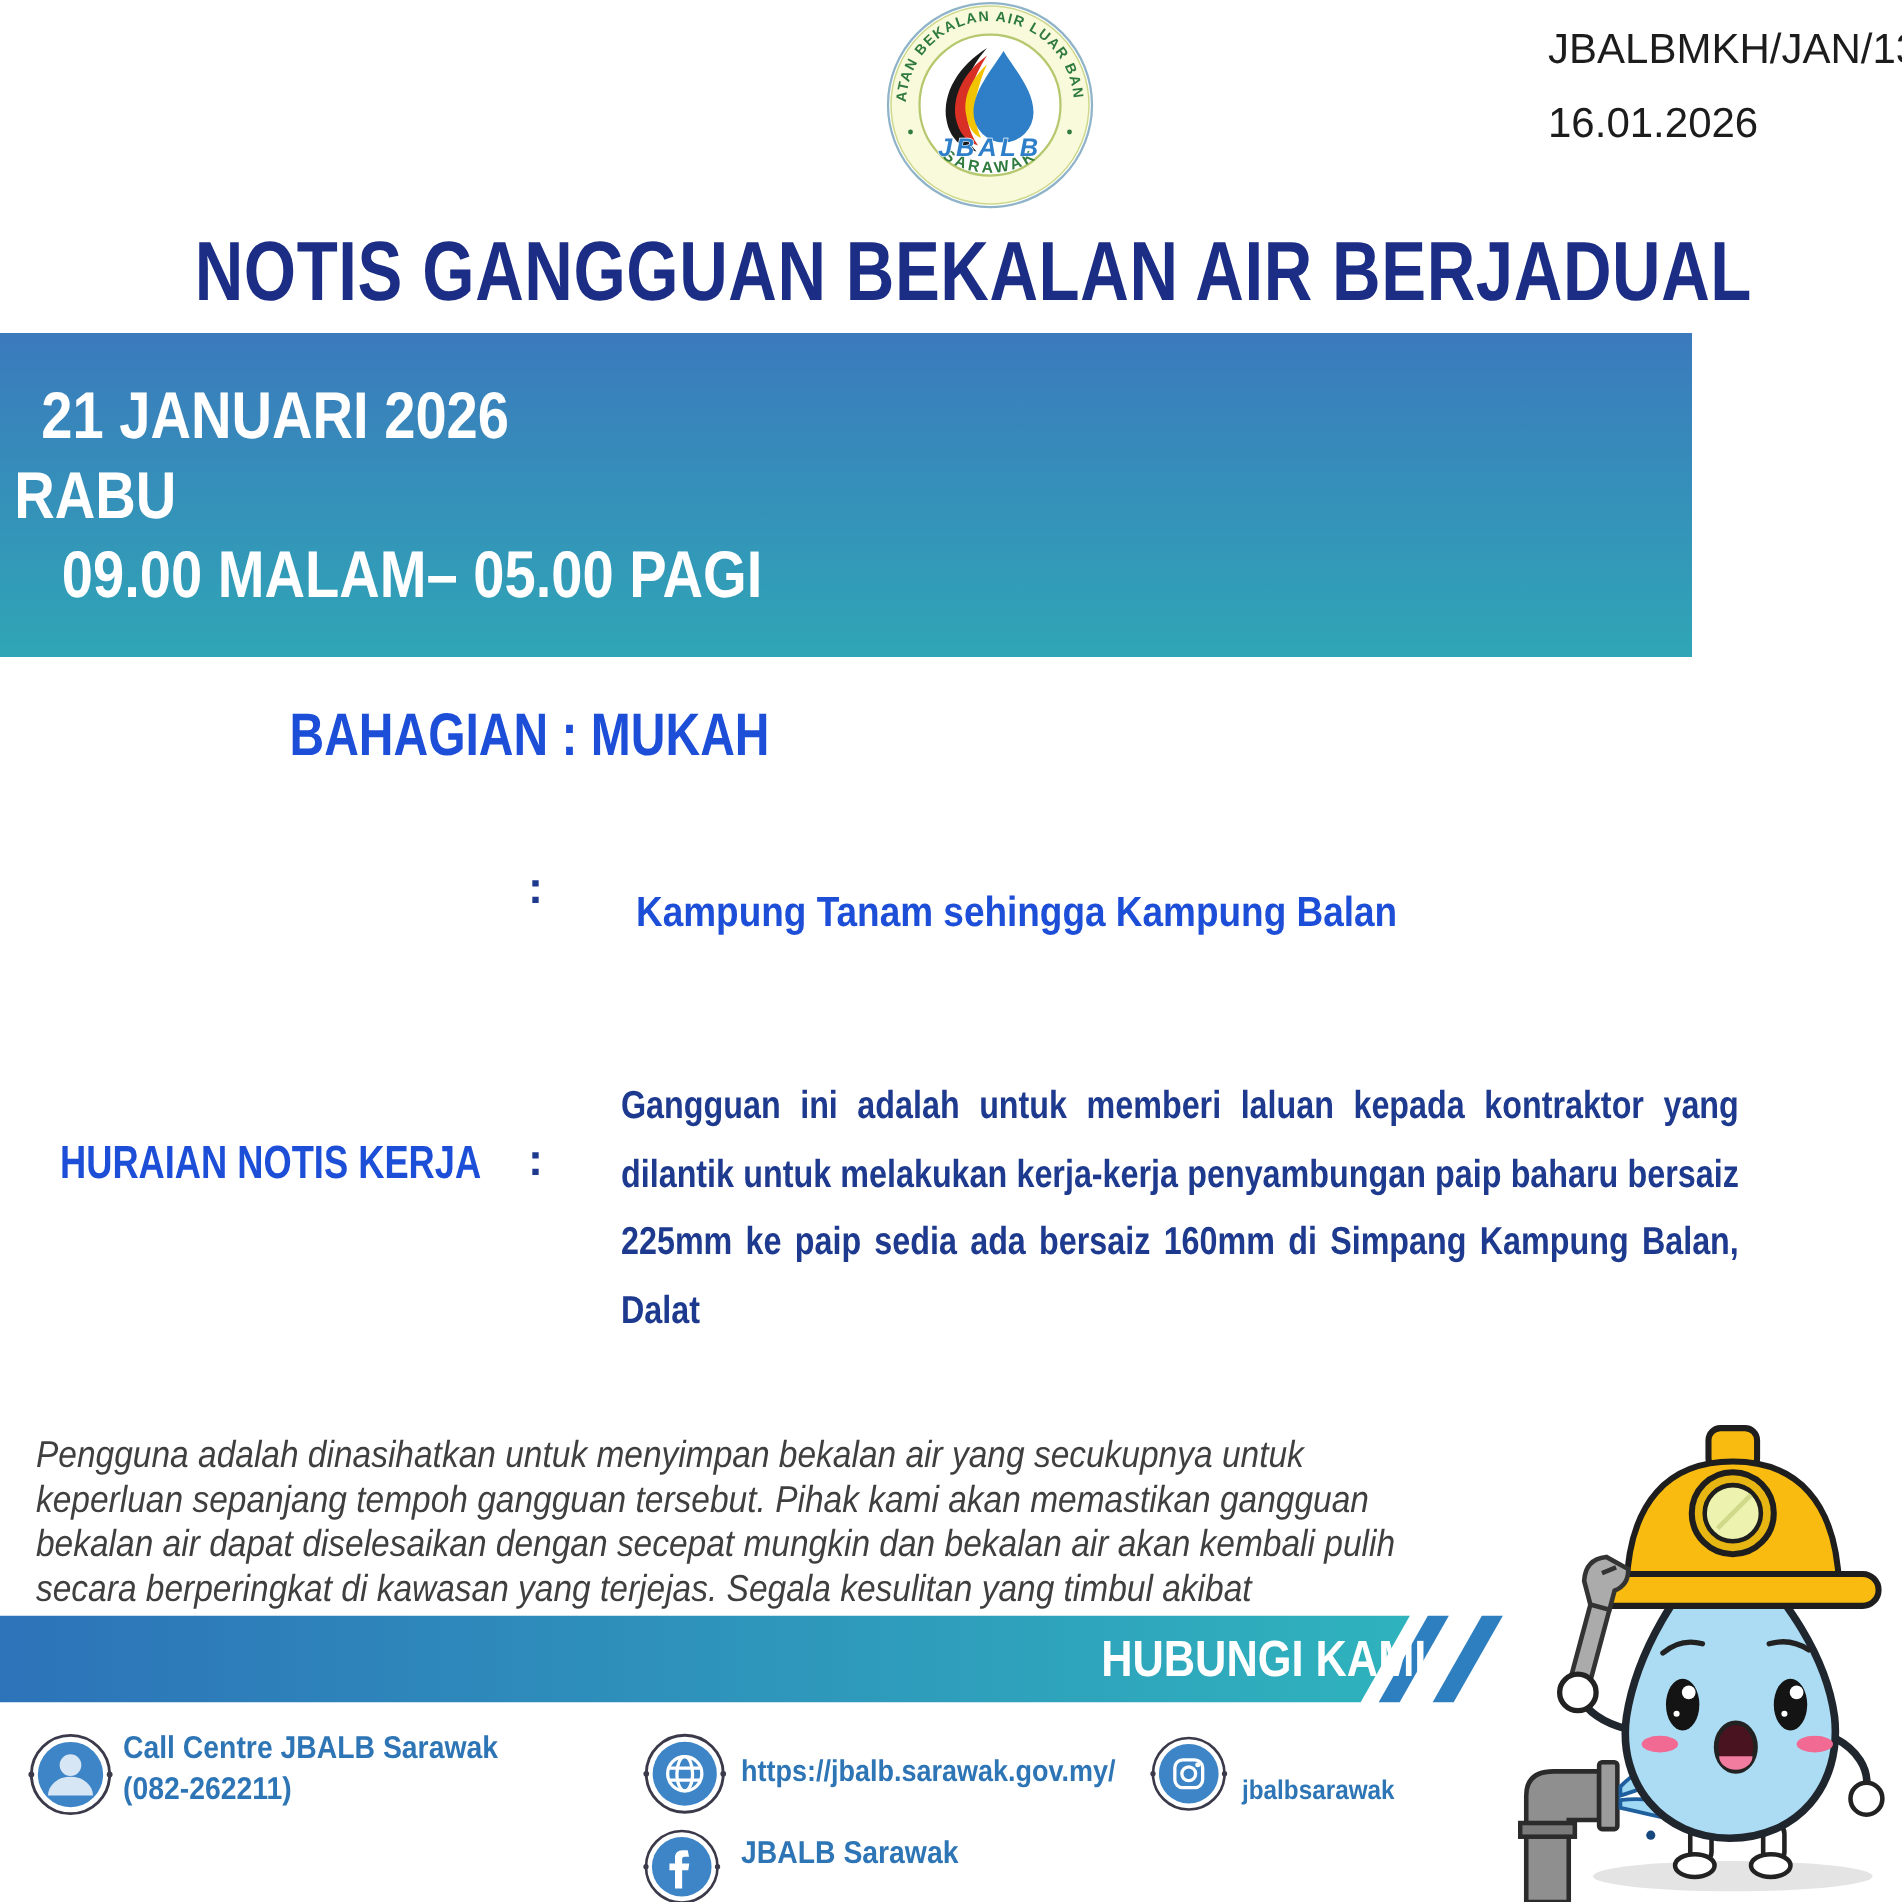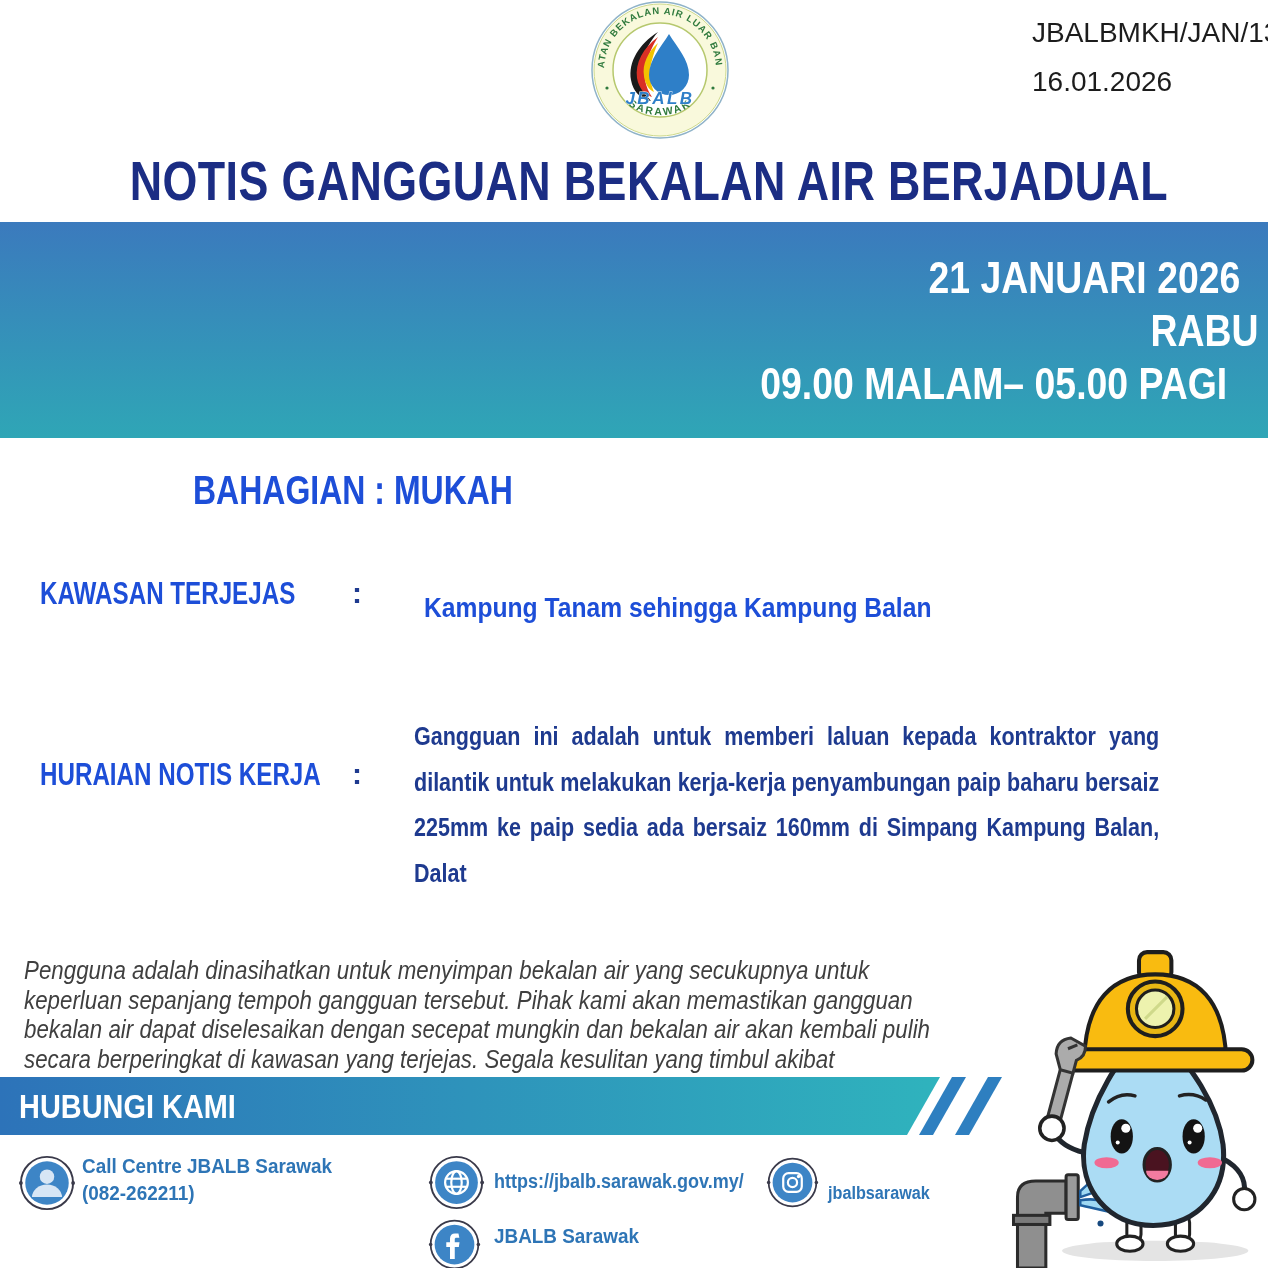--- a/index.html
+++ b/index.html
@@ -8,23 +8,23 @@
     font-family:"Liberation Sans", sans-serif; overflow:hidden;
   }
   
   .ref-block { position:absolute; left:1032px; top:8px; font-size:28px; line-height:49px; color:#1c1c1c; }
   .logo-wrap { position:absolute; left:590px; top:0; width:140px; height:140px; }
   
   .title { position:absolute; top:148px; left:0; width:1020px; text-align:center; }
   .title span { display:inline-block; transform:scaleX(0.80); transform-origin:center;
     font-size:56px; font-weight:bold; color:#1b2d84; white-space:nowrap; letter-spacing:0.5px; }
   
-  .banner { position:absolute; top:222px; left:0; width:1268px; height:216px;
+  .banner { position:absolute; top:222px; left:0; width:1128px; height:216px;
     background:linear-gradient(180deg,#3b7abd 0%,#2fa6b6 100%);
-    display:flex; flex-direction:column; align-items:flex-end; justify-content:center; }
+    display:flex; flex-direction:column; align-items:flex-start; justify-content:center; }
   .banner .line { height:53px; line-height:53px; text-align:center; }
   .banner .line span { display:inline-block; transform:scaleX(0.85); transform-origin:center;
     font-size:44px; font-weight:bold; color:#ffffff; white-space:nowrap; }
   
   .navy { color:#1d4ed8; font-weight:bold; }
   .cond { display:inline-block; transform:scaleX(0.78); transform-origin:left center; white-space:nowrap; }
   
   .bahagian { position:absolute; left:193px; top:468px; font-size:40px; }
   .bahagian .cond, .daerah .cond { transform:scaleX(0.80); }
   .daerah { position:absolute; left:713px; top:468px; font-size:40px; }
@@ -37,21 +37,21 @@
     transform:scaleX(0.828); transform-origin:left top;
     font-size:26px; font-weight:bold; color:#1e3a8f; line-height:45.5px;
     text-align:justify; }
   
   .advisory { position:absolute; left:24px; top:956px; width:1020px;
     transform:scaleX(0.893); transform-origin:left top;
     font-size:25px; font-style:italic; color:#3f3f3f; line-height:29.5px; }
   
   .bar-svg { position:absolute; left:0; top:1077px; }
   .bar-text { position:absolute; left:0; top:1077px; width:970px; height:58px;
-    display:flex; align-items:center; justify-content:flex-start; }
+    display:flex; align-items:center; justify-content:flex-end; }
   .bar-text span { display:inline-block; transform:scaleX(0.85);
     font-size:34px; font-weight:bold; color:#ffffff; white-space:nowrap; }
   
   .contact-text { position:absolute; color:#2e75b6; font-weight:bold; }
   .contact-text .ccond { display:inline-block; transform:scaleX(0.9); transform-origin:left center; white-space:nowrap; }
   .cc-text { left:82px; top:1152px; font-size:21px; line-height:27px; }
   .web-text { left:494px; top:1170px; font-size:20px; }
   .ig-text  { left:828px; top:1168px; font-size:18px;margin-top:15px; }
   .fb-text  { left:494px; top:1224px; font-size:21px; }
   .icon-abs { position:absolute; }
@@ -102,23 +102,20 @@
   <div class="banner">
     <div class="line"><span>21 JANUARI 2026</span></div>
     <div class="line"><span>RABU</span></div>
     <div class="line"><span>09.00 MALAM– 05.00 PAGI</span></div>
   </div>
 
   <div class="bahagian navy">
     <span class="cond">BAHAGIAN : MUKAH</span>
   </div>
 
-  <div class="row-label navy" style="top:576px;">
-    <span class="cond">KAWASAN TERJEJAS</span>
-  </div>
   <div class="row-colon" style="top:576px;">:</div>
   <div class="kawasan-value navy">
     <span class="vcond">Kampung Tanam sehingga Kampung Balan</span>
   </div>
 
   <div class="row-label navy" style="top:757px;">
     <span class="cond">HURAIAN NOTIS KERJA</span>
   </div>
   <div class="row-colon" style="top:757px;">:</div>
   <div class="huraian-text">Gangguan ini adalah untuk memberi laluan kepada kontraktor yang dilantik untuk melakukan kerja-kerja penyambungan paip baharu bersaiz 225mm ke paip sedia ada bersaiz 160mm di Simpang Kampung Balan, Dalat</div>

